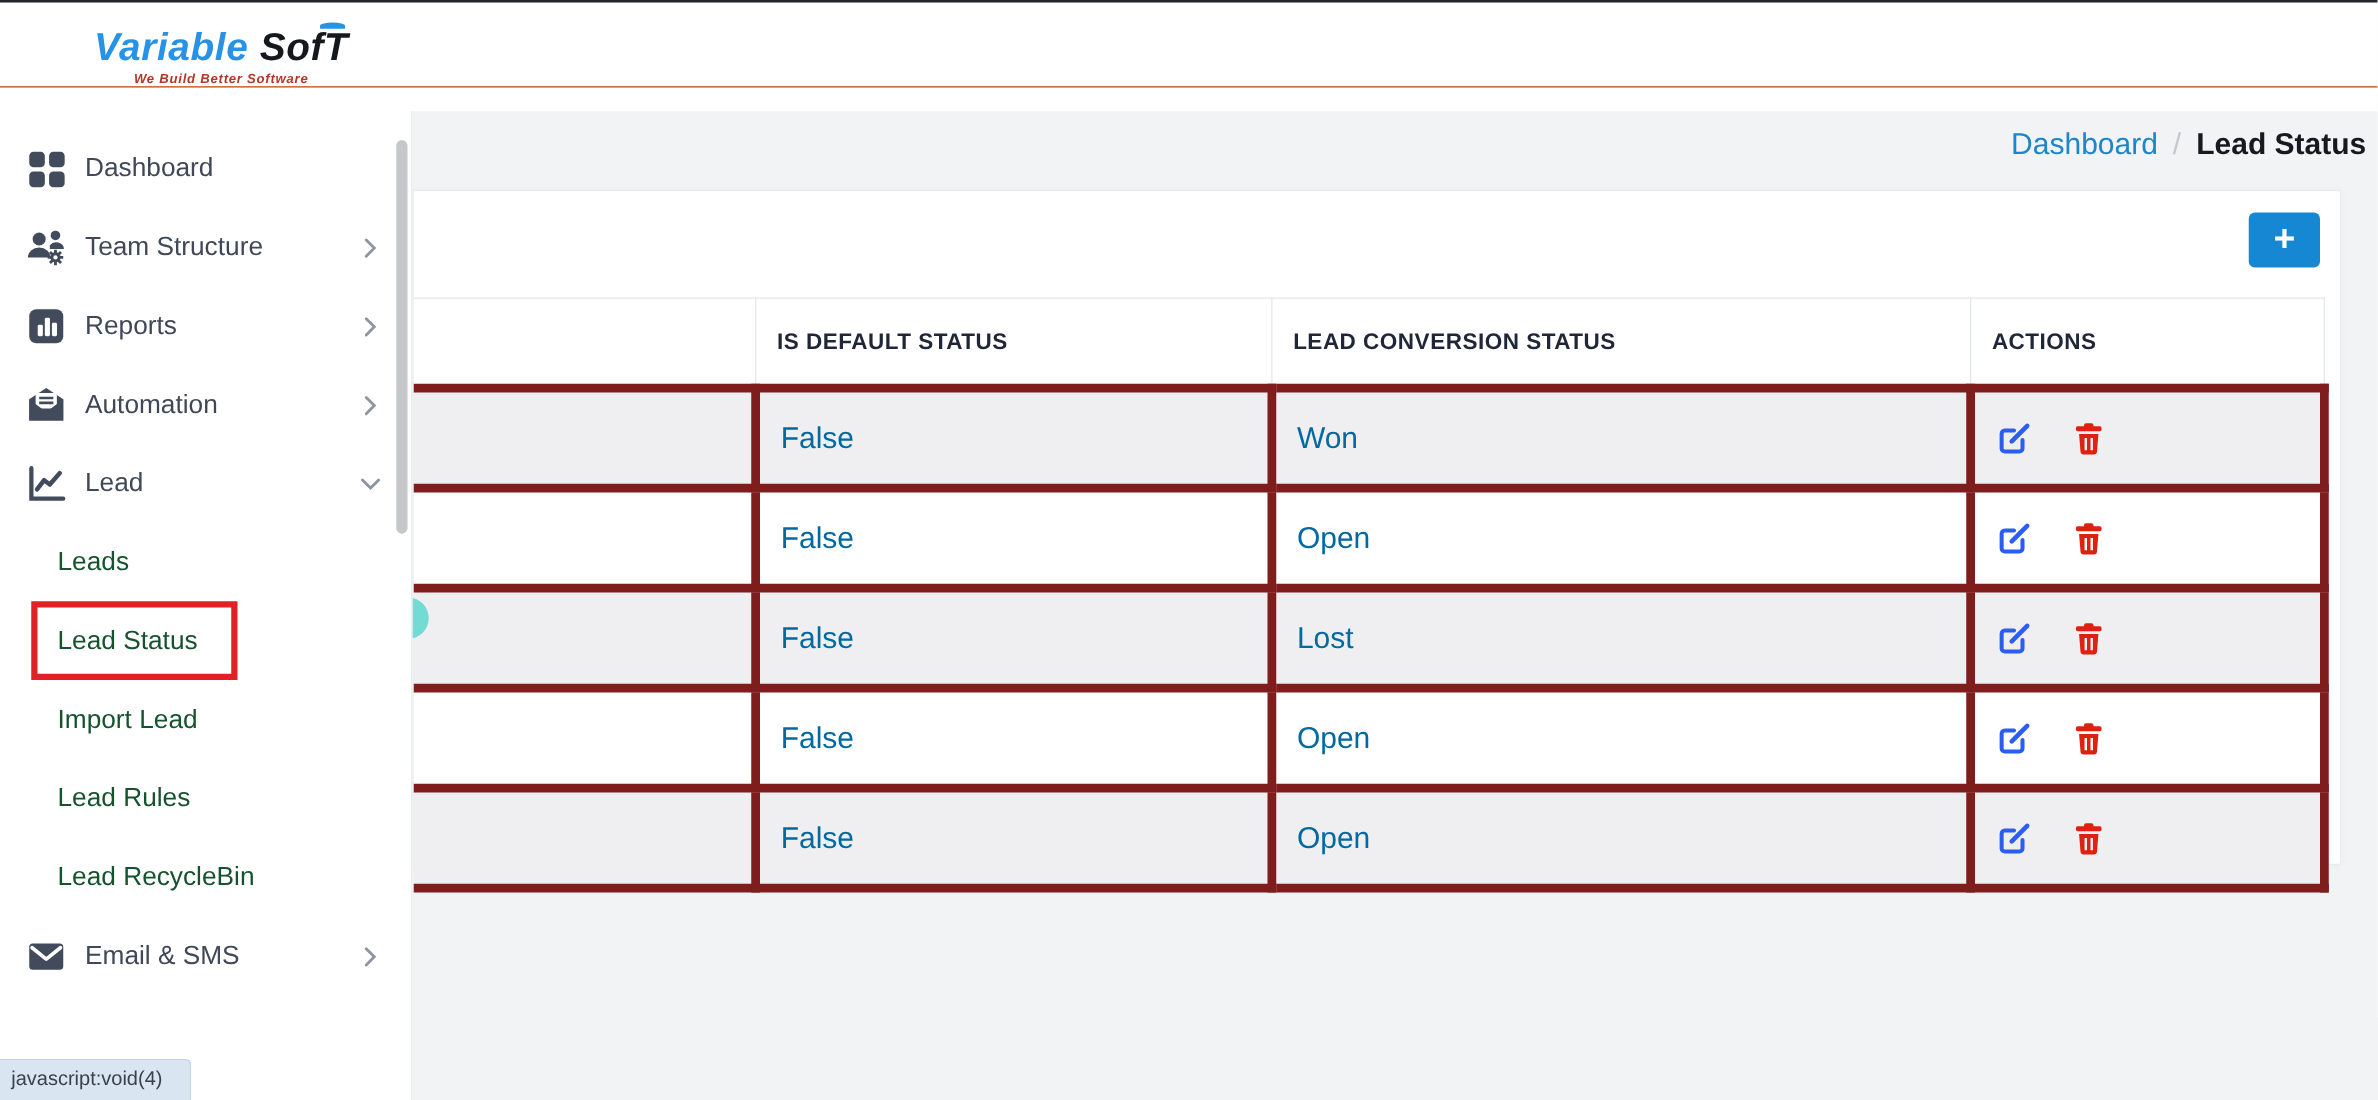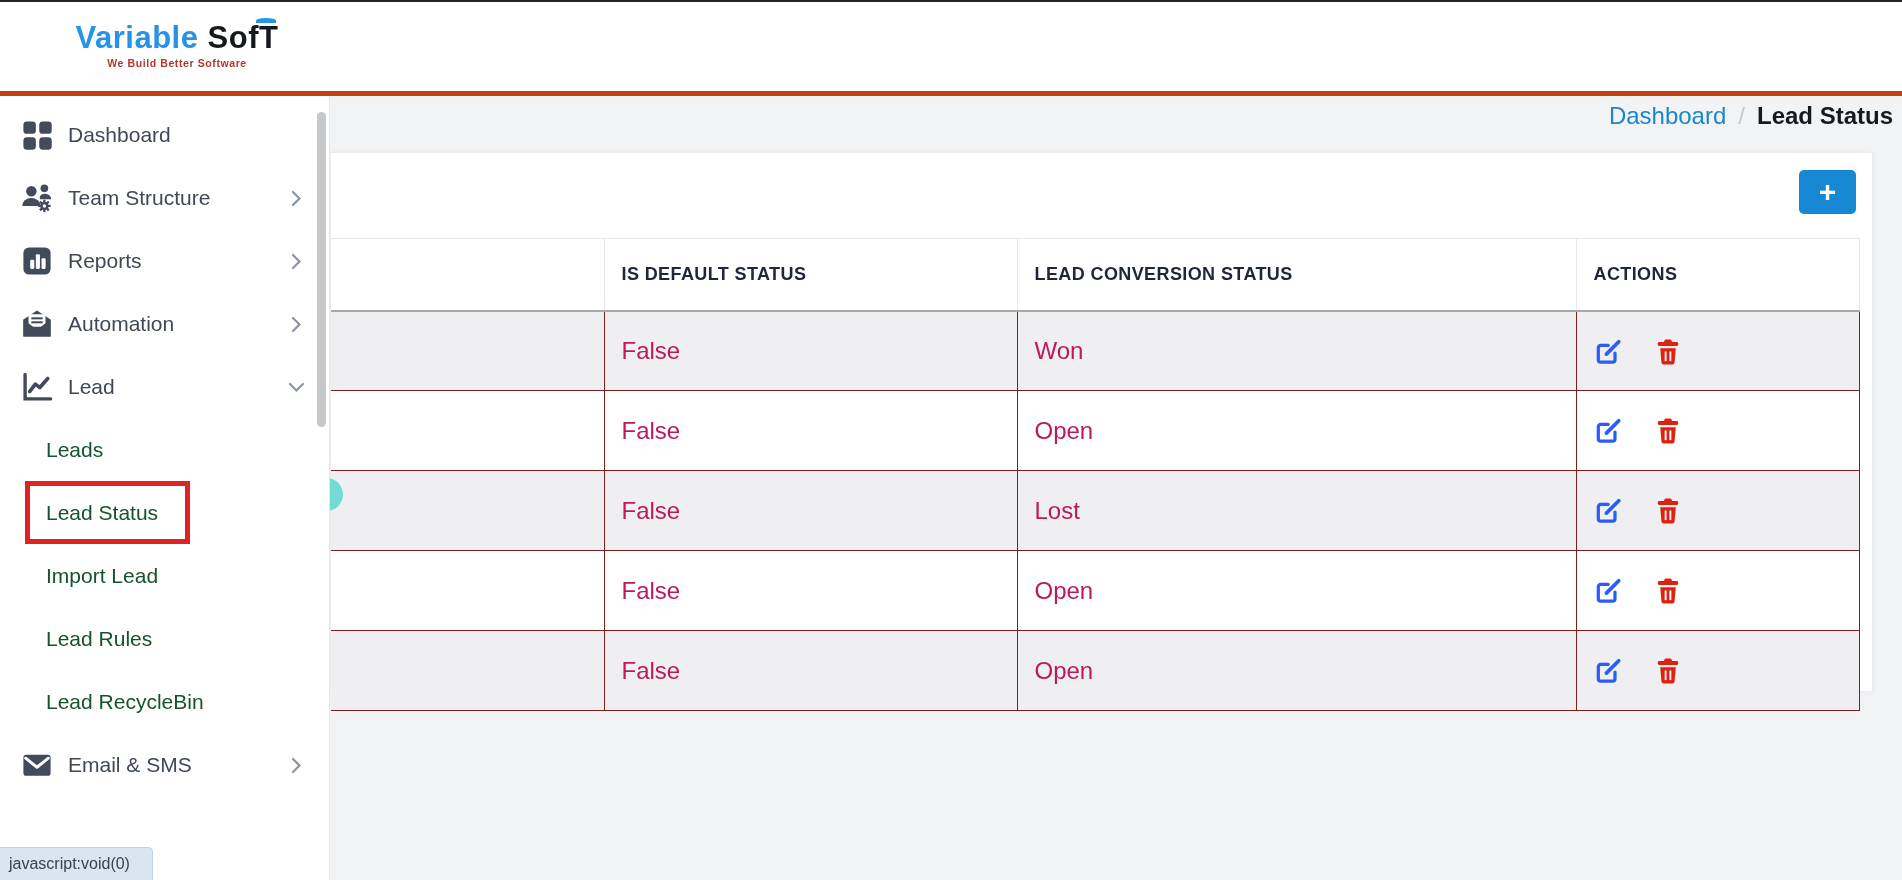--- a/index.html
+++ b/index.html
@@ -3,22 +3,22 @@
 <meta charset="utf-8">
 <style>
   * { margin:0; padding:0; box-sizing:border-box; }
   html,body { width:1902px; height:880px; overflow:hidden; background:#fff;
               font-family:"Liberation Sans", sans-serif; }
 
   
   .win-top { position:absolute; left:0; top:0; width:1902px; height:2px; background:#22252a; z-index:50; }
 
   
-  .header { position:absolute; left:0; top:2px; width:1902px; height:94px; background:#fff;
-            border-bottom:5px solid #c2410c; z-index:30; }
+  .header { position:absolute; left:0; top:2px; width:1902px; height:68px; background:#fff;
+            border-bottom:1px solid #c2410c; z-index:30;font-style:italic; }
   .logo { position:absolute; left:62px; top:18px; width:230px; text-align:center; }
   .logo-line1 { font-size:31px; font-weight:bold; letter-spacing:0.5px; white-space:nowrap; }
   .logo-variable { color:#2793e6; }
   .logo-soft { color:#15181d; position:relative; }
   .logo-tcap { position:relative; color:#15181d; }
   .logo-tcap::before { content:""; position:absolute; left:-3px; top:-2px; width:20px; height:5px;
                        background:#2793e6; border-radius:50% 50% 0 0; }
   .logo-tagline { font-size:10.5px; color:#b3372c; font-weight:bold; letter-spacing:0.6px; margin-top:1px; }
 
   .hdr-right { position:absolute; right:0; top:0; height:87px; }
@@ -37,21 +37,21 @@
              border:none; border-radius:5px; color:#fff; font-size:30px; font-weight:bold;
              line-height:40px; text-align:center; cursor:pointer; }
 
   table.grid { position:absolute; left:0; top:85px; width:1528px; border-collapse:collapse; table-layout:fixed; }
   table.grid col.c1 { width:273px; } table.grid col.c2 { width:413px; }
   table.grid col.c3 { width:559px; } table.grid col.c4 { width:283px; }
   table.grid th { height:72px; text-align:left; vertical-align:middle; padding-left:17px;
                   font-size:18px; font-weight:bold; letter-spacing:0.4px; color:#1e2638;
                   background:#fff; border:1px solid #e3e6ea; border-bottom:2px solid #a6aab0; }
   table.grid td { height:80px; vertical-align:middle; padding-left:17px;
-                  font-size:24px; color:#be185d; border:1px solid #7f1d1d; }
+                  font-size:24px; color:#0369a1; border:7px solid #7f1d1d; }
   table.grid tr.odd td { background:#efeff1; }
   table.grid tr.even td { background:#ffffff; }
   table.grid th:first-child, table.grid td:first-child { border-left:none; }
   .action-cell { white-space:nowrap; }
   .icon-btn { display:inline-block; width:28px; height:28px; margin-right:26px; background:none;
               border:none; padding:0; cursor:pointer; vertical-align:middle; }
 
   
   .sidebar { position:absolute; left:0; top:89px; width:330px; height:791px; background:#fff;
              border-right:1px solid #e6e8ea; z-index:10; }
@@ -339,13 +339,13 @@
         <svg width="26" height="26" viewBox="0 0 30 30">
             <path d="M11.5 8 L19 15.5 L11.5 23" fill="none" stroke="#8d95a3" stroke-width="2.6" stroke-linecap="round"></path>
           </svg>
       </span>
     </li>
   </ul>
 
   <div class="side-scroll"></div>
 </div>
 
-<div class="status-tip">javascript:void(0)</div>
+<div class="status-tip">javascript:void(4)</div>
 
 </body></html>

